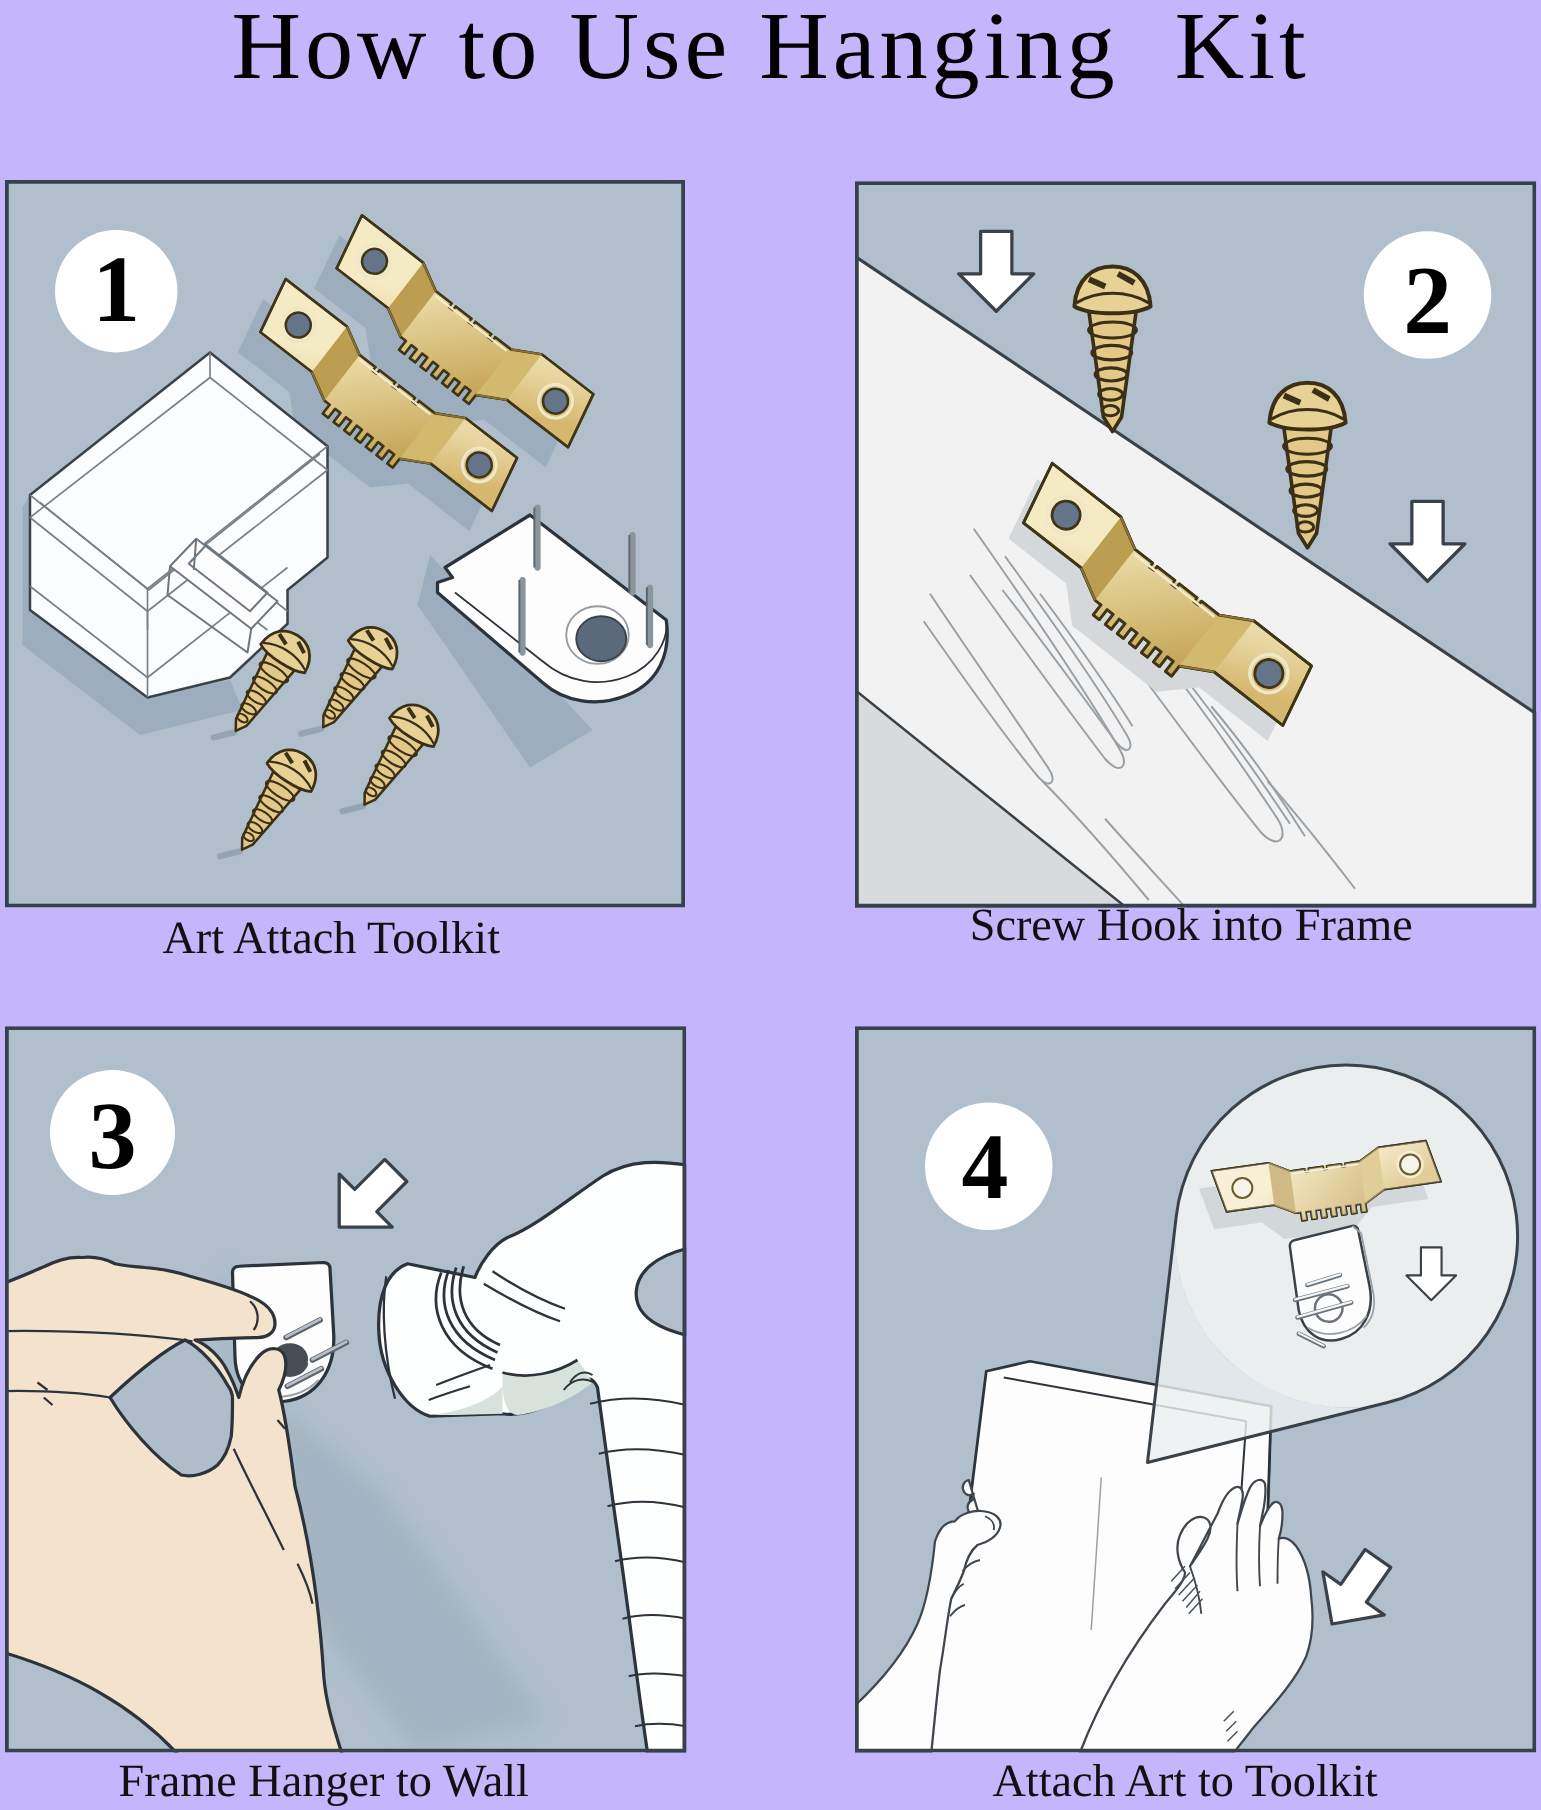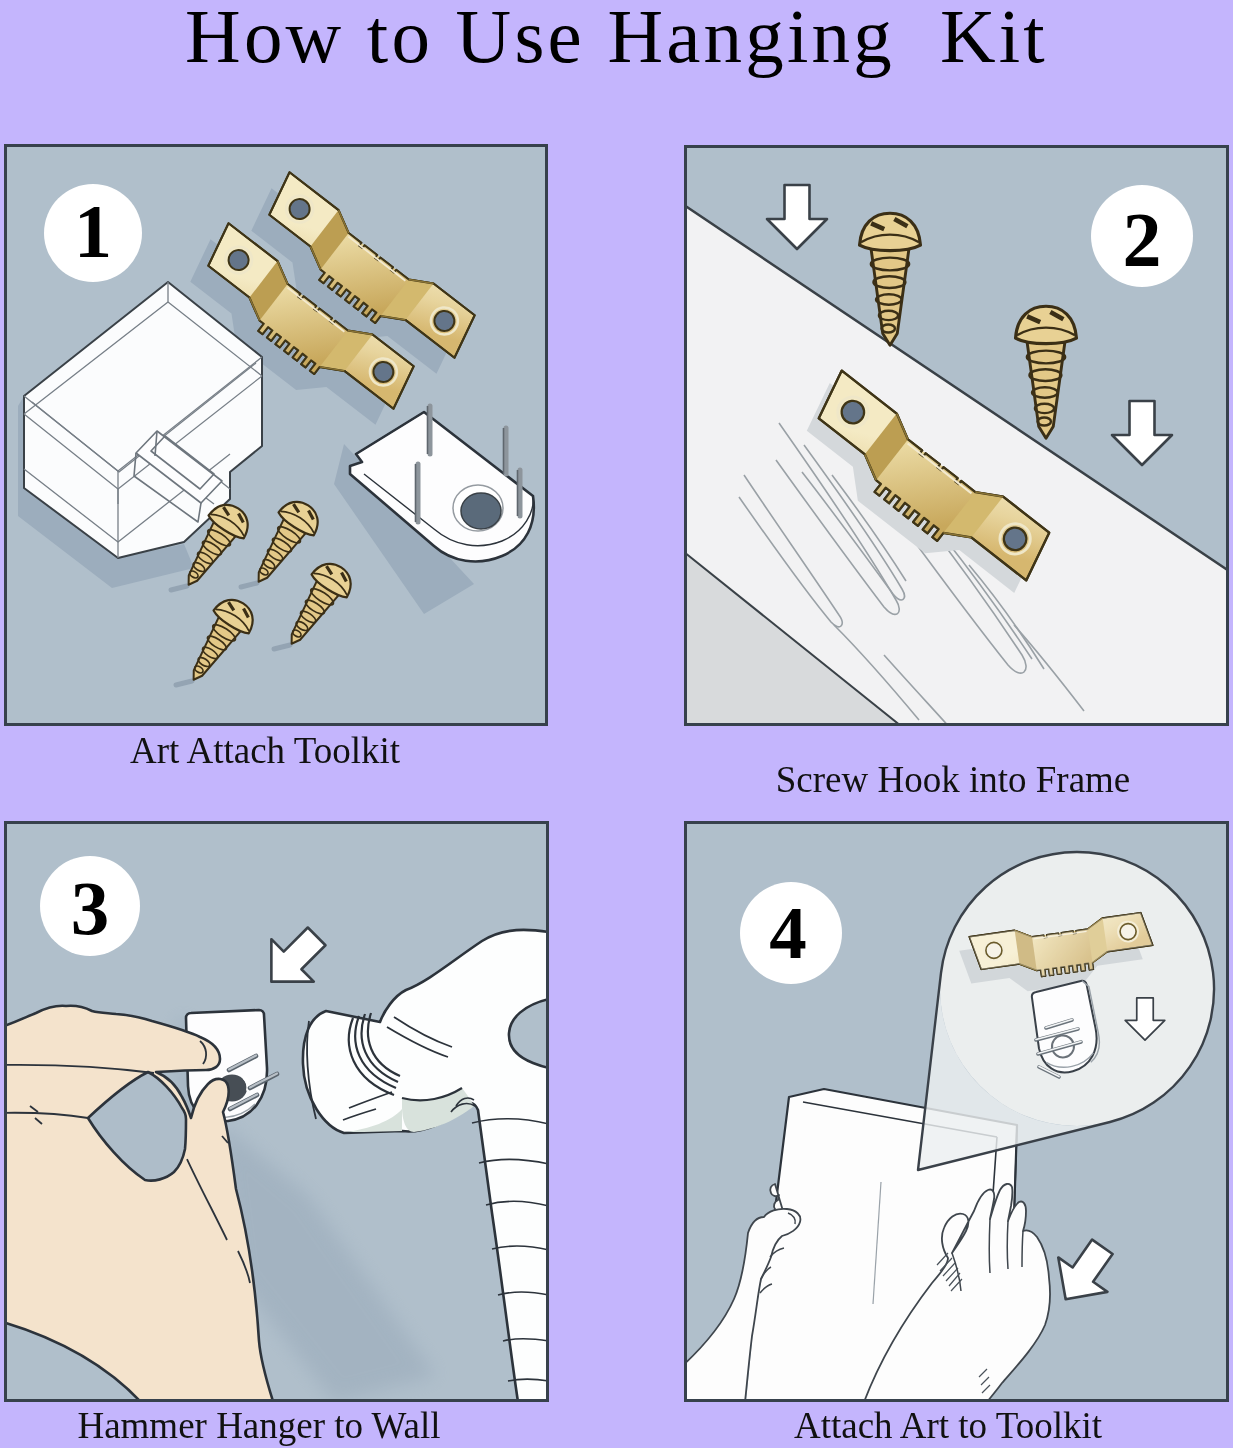--- a/index.html
+++ b/index.html
@@ -143,21 +143,21 @@
 <use href="#hangersil" transform="translate(238,343) rotate(38) scale(1.125)" fill="#d4d8db"></use>
 <use href="#hanger" transform="translate(250,330.5) rotate(38) scale(1.125)"></use>
 <use href="#screw" transform="translate(206,90) scale(1.45)"></use>
 <use href="#screw" transform="translate(362,183) scale(1.45)"></use>
 <use href="#arrow" transform="translate(113,72)"></use>
 <use href="#arrow" transform="translate(458,288)"></use>
 <circle cx="458" cy="91" r="51" fill="#fff"></circle>
 <text x="458" y="121" font-size="78" font-weight="bold" text-anchor="middle" fill="#000">2</text>
 <rect x="1.5" y="1.5" width="542" height="578" fill="none" stroke="#37414c" stroke-width="3"></rect>
 </svg>
-<div class="cap" style="left:953px;top:758px">Screw Hook into Frame</div>
+<div class="cap" style="left:953px;top:719px">Screw Hook into Frame</div>
 
 <svg class="panel" style="left:4px;top:821px" width="545" height="581" viewBox="0 0 545 581">
 <rect x="0" y="0" width="545" height="581" fill="#b0bfcb"></rect>
 <defs>
         <filter id="soft" x="-40%" y="-40%" width="180%" height="180%">
           <feGaussianBlur stdDeviation="9"></feGaussianBlur>
         </filter>
       </defs>
 <g filter="url(#soft)" fill="#8fa1b2" opacity="0.38">
 <path d="M 215,300 L 305,375 L 432,555 L 330,581 L 235,460 Z"></path>
@@ -223,21 +223,21 @@
 <path d="M 196,220 C 203,226 204,236 199,243"></path>
 <path d="M 26,285 L 34,291 M 31,297 L 38,303"></path>
 <path d="M 218,315 L 224,322"></path>
 <path d="M 234,430 C 240,442 244,452 246,462"></path>
 </g>
 <use href="#arrow" transform="translate(290,138) rotate(45)"></use>
 <circle cx="86" cy="85" r="50" fill="#fff"></circle>
 <text x="86" y="113" font-size="77" font-weight="bold" text-anchor="middle" fill="#000">3</text>
 <rect x="1.5" y="1.5" width="542" height="578" fill="none" stroke="#37414c" stroke-width="3"></rect>
 </svg>
-<div class="cap" style="left:259px;top:1404px">Hammer Hanger to Wall</div>
+<div class="cap" style="left:259px;top:1404px">Frame Hanger to Wall</div>
 
 <svg class="panel" style="left:684px;top:821px" width="545" height="581" viewBox="0 0 545 581">
 <rect x="0" y="0" width="545" height="581" fill="#b0bfcb"></rect>
 
 <g stroke="#2c333b" stroke-width="2.2" stroke-linejoin="round">
 <path fill="#fdfdfd" stroke="none" d="M 105,276 L 140,268 L 333,304 L 329,430 L 318,530 L 260,581 L 62,581 L 70,500 L 80,445 L 88,410 Z"></path>
 <path fill="none" d="M 89,405 L 105,276 L 140,268 L 333,304 L 329,426"></path>
 <path fill="none" stroke-width="1.6" d="M 119,281 L 313,316 M 313,316 L 305,430 M 333,304 L 329,430"></path>
 <path fill="none" stroke-width="1.2" stroke="#9aa2a9" d="M 197,361 L 189,483"></path>
 </g>

